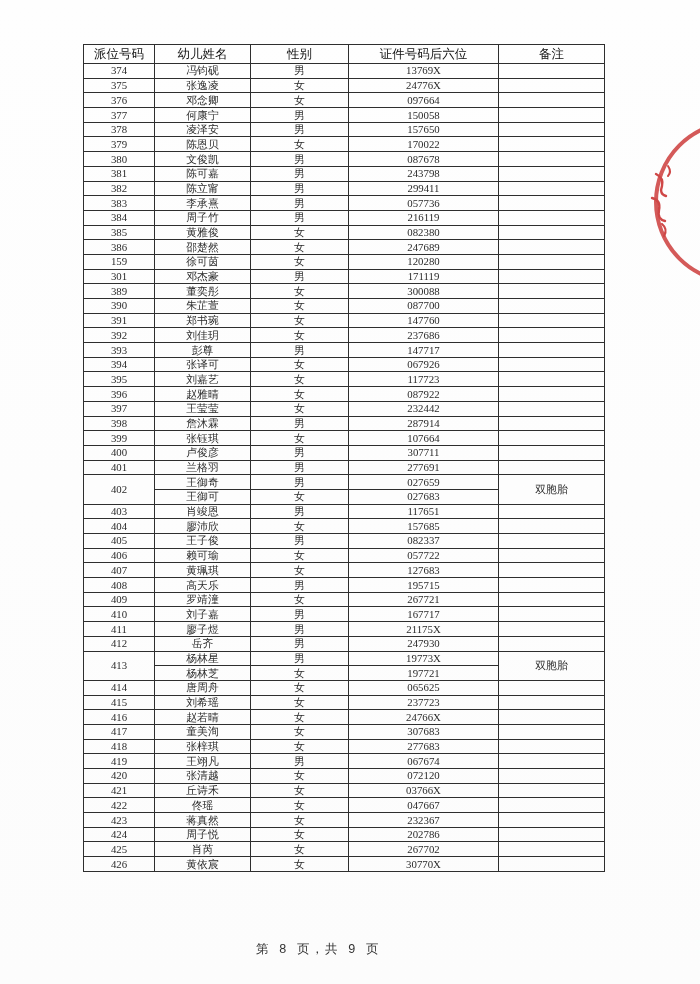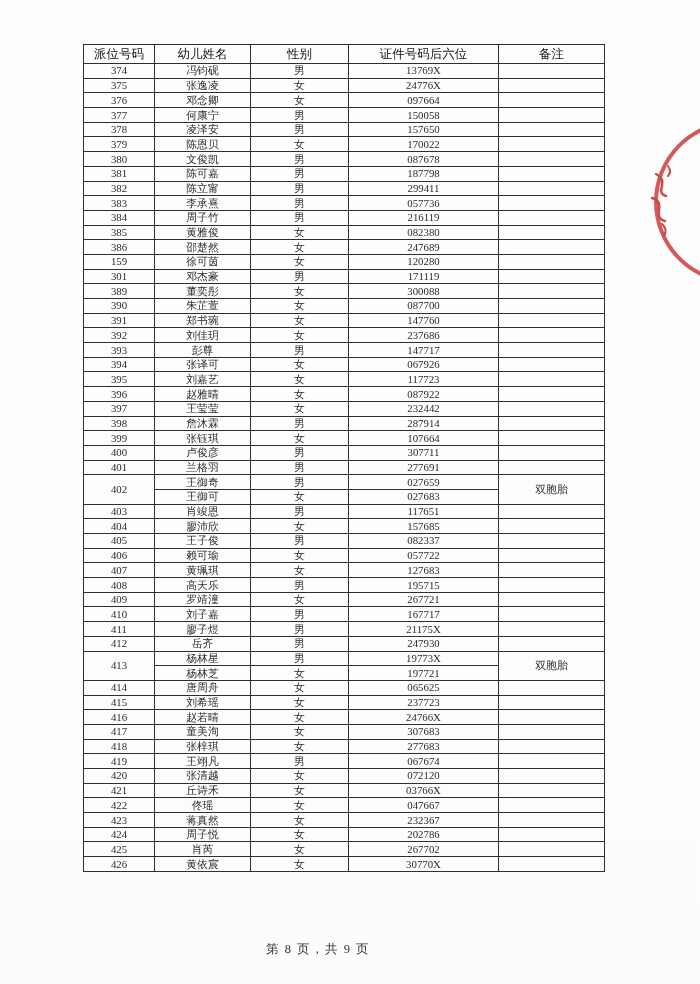--- a/index.html
+++ b/index.html
@@ -42,20 +42,21 @@
     color:#2a2a2a;
     line-height:1;
   }
   .footer{
     position:absolute;
     left:0;top:941px;width:636px;
     text-align:center;
     font-size:12.5px;
     letter-spacing:1.5px;
     color:#333;
+    font-family:Liberation Mono, monospace;
   }
   .stamp{
     position:absolute;
     left:632px;top:126px;
     width:68px;height:160px;
     pointer-events:none;
   }
 </style>
 </head>
 <body>
@@ -126,21 +127,21 @@
           <td>380</td>
           <td>文俊凯</td>
           <td>男</td>
           <td>087678</td>
           <td></td>
         </tr>
         <tr>
           <td>381</td>
           <td>陈可嘉</td>
           <td>男</td>
-          <td>187798</td>
+          <td>243798</td>
           <td></td>
         </tr>
         <tr>
           <td>382</td>
           <td>陈立甯</td>
           <td>男</td>
           <td>299411</td>
           <td></td>
         </tr>
         <tr>

